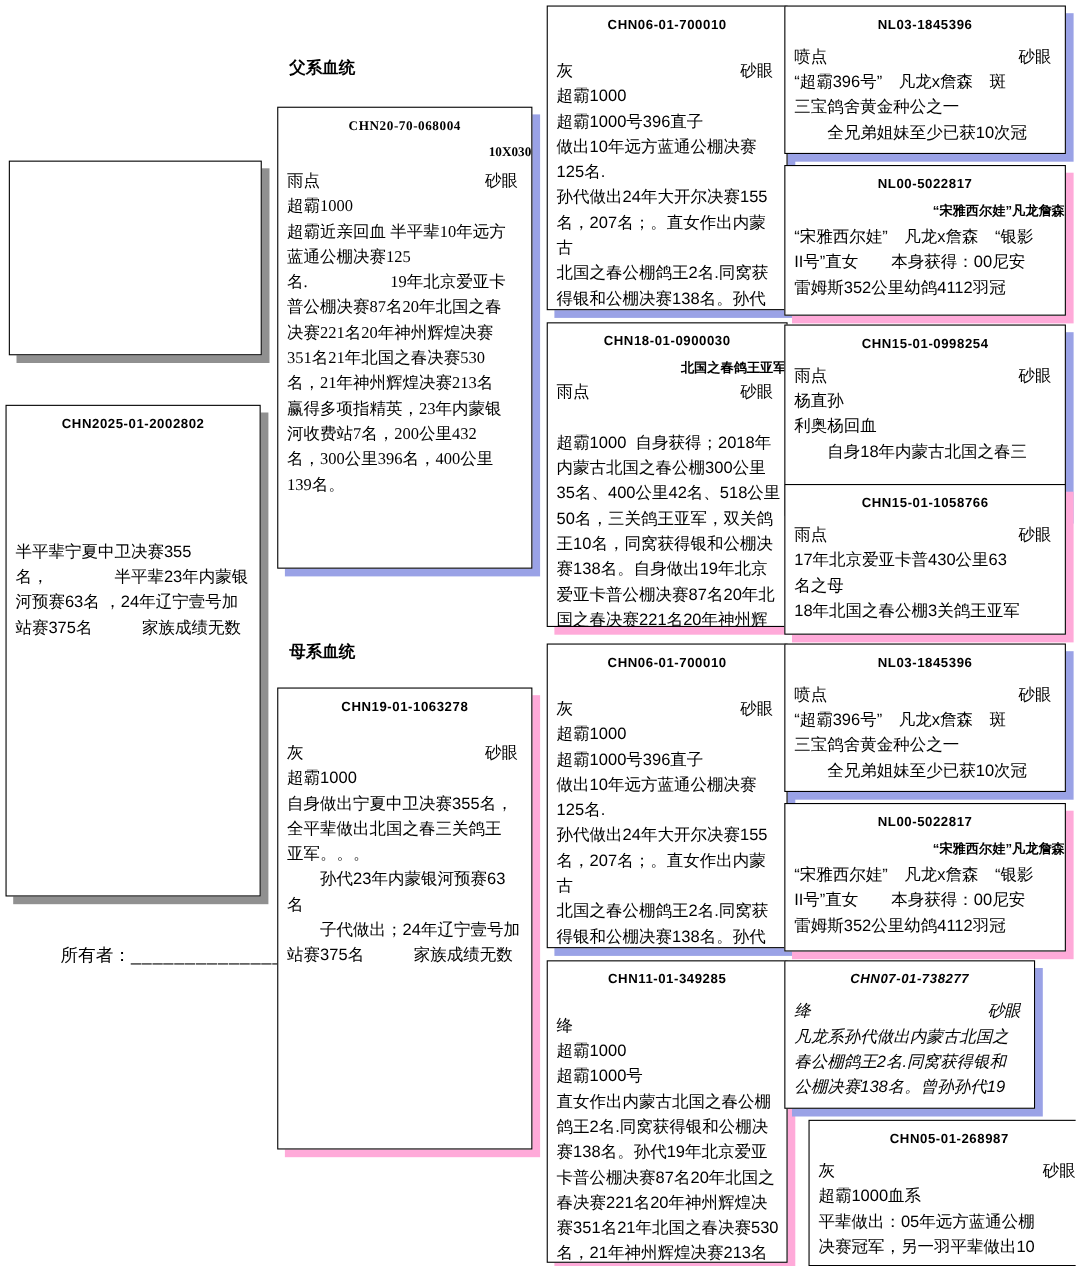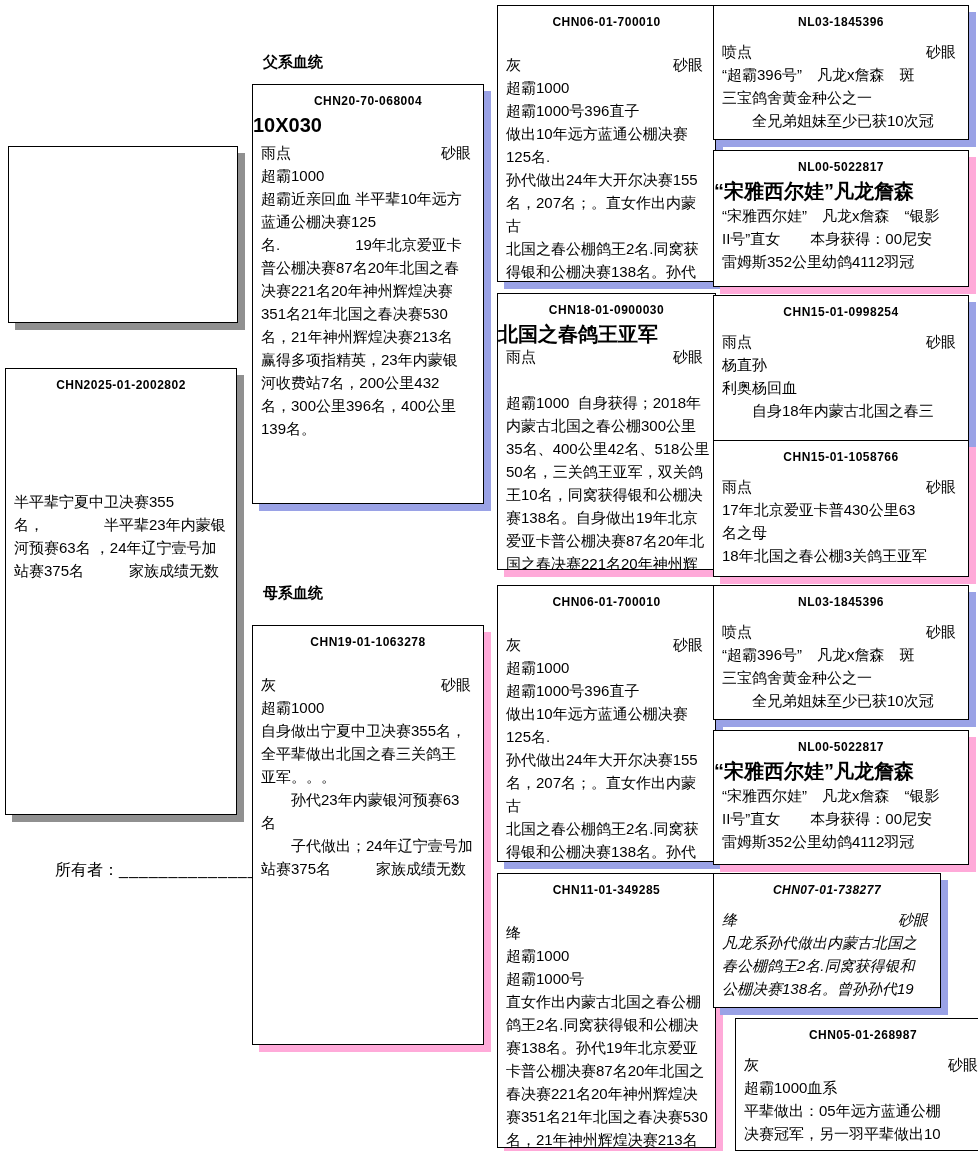--- a/index.html
+++ b/index.html
@@ -24,23 +24,23 @@
   .title{
     font-weight:bold;
     font-size:12px;
     line-height:26px;
     text-align:center;
     padding-top:3px;
     letter-spacing:0.5px;
   }
   .subtitle{
     font-weight:bold;
-    font-size:20px;
+    font-size:12px;
     line-height:22px;
-    text-align:left;
+    text-align:right;
   }
   .gap{height:18px;}
   .gap-s{height:5px;}
   .gap-xs{height:2px;}
   .spacer-big{height:92px;}
   .eyerow{
     display:flex;
     justify-content:space-between;
     padding:0 12px 0 8px;
     font-size:15px;
@@ -87,21 +87,21 @@
     <div class="body">半平辈宁夏中卫决赛355
 名，　　　　半平辈23年内蒙银
 河预赛63名 ，24年辽宁壹号加
 站赛375名　　　家族成绩无数</div>
   </div>
 
   <div class="owner"><span>所有者：</span><span class="blank">______________</span></div>
 
   <div class="lineage-label" style="left:263px;top:53px;">父系血统</div>
 
-  <div class="box shadow-blue col2" style="left:252px;top:84px;width:232px;height:420px;">
+  <div class="box shadow-blue col2" style="left:252px;top:97px;width:232px;height:420px;font-family:Liberation Serif, serif;">
     <span class="corner-icon">
       <svg width="22" height="22" viewBox="0 0 24 24">
           <g transform="rotate(-35 12 12)">
             <path d="M7.2 8 L16.8 8 L15.3 19 L8.7 19 Z" fill="#e3e3e3" stroke="#555" stroke-width="1"></path>
             <ellipse cx="12" cy="8" rx="4.8" ry="1.9" fill="#fff" stroke="#555" stroke-width="1"></ellipse>
             <path d="M5.5 10.5 L7.8 6.2" stroke="#555" stroke-width="1.2" fill="none"></path>
           </g>
         </svg>
     </span>
     <div class="title">CHN20-70-068004</div>

